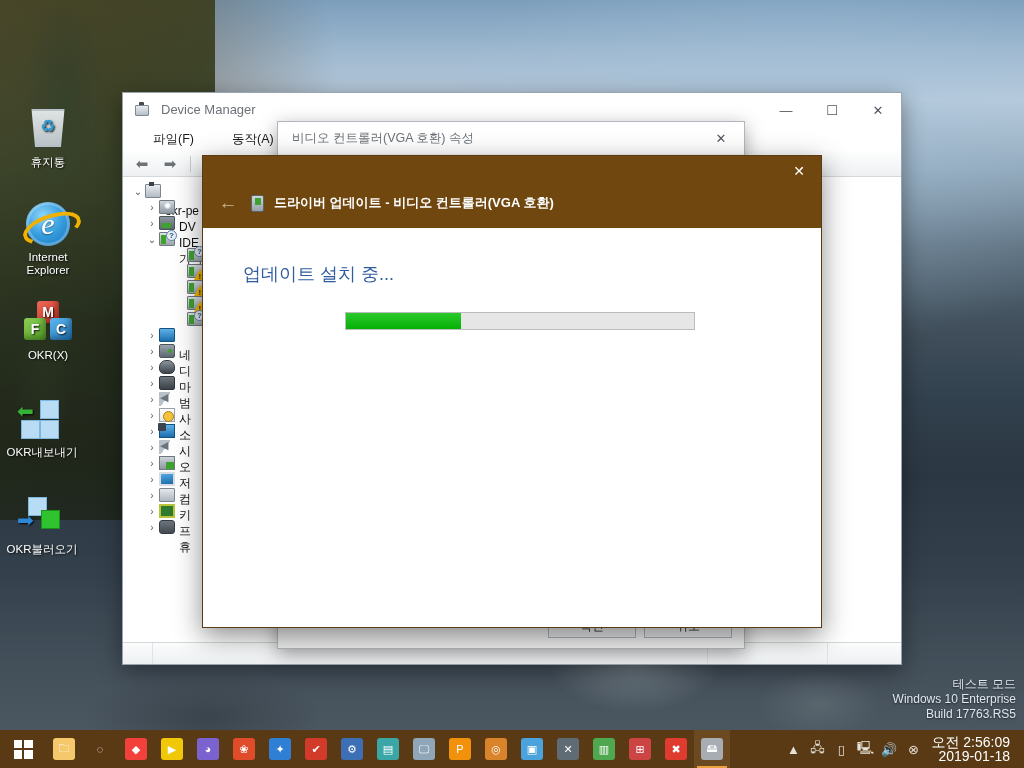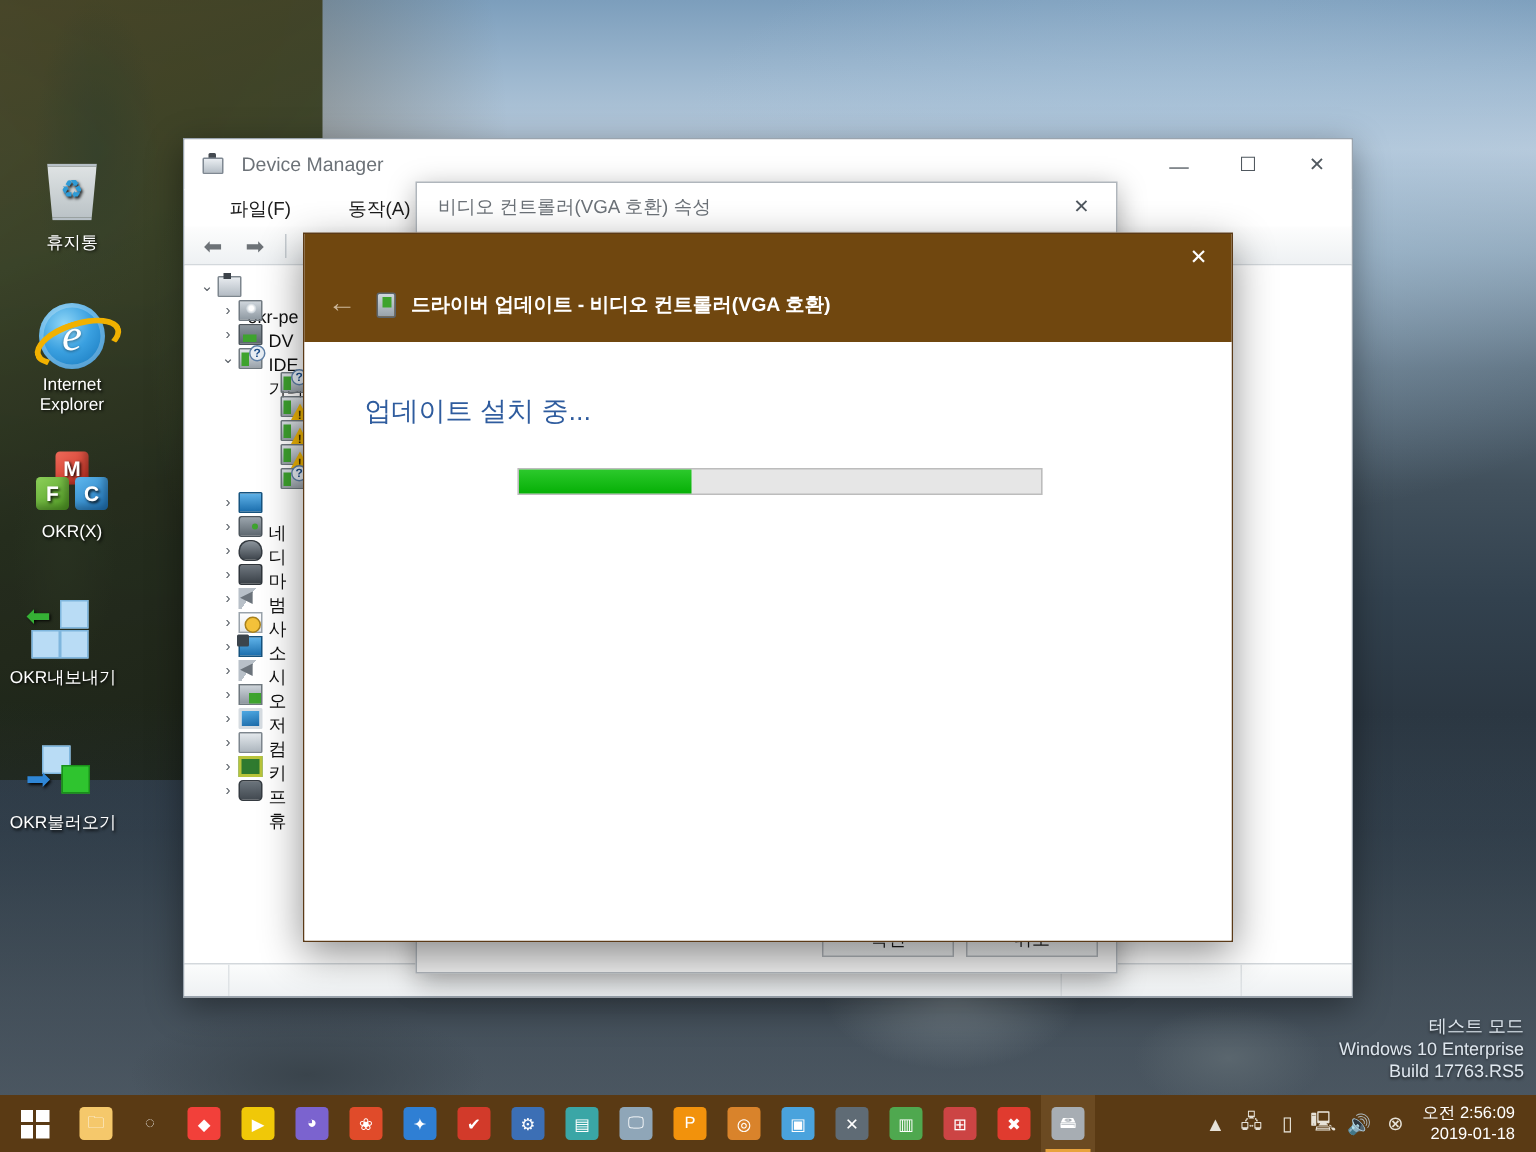--- a/index.html
+++ b/index.html
@@ -211,21 +211,21 @@
     grid-template-rows:1fr 1fr; gap:2px; }
   #start .wlogo i { background:#fff; display:block; }
   .tbitem { width:36px; height:38px; display:flex; align-items:center; justify-content:center; position:relative; }
   .tbitem.active { background:#6b4a22; }
   .tbitem.active::after { content:""; position:absolute; left:3px; right:3px; bottom:0; height:2px; background:#e8a33d; }
   .tbico { width:22px; height:22px; border-radius:3px; position:relative;
     display:flex; align-items:center; justify-content:center; font-size:11px; color:#fff; }
   #systray { margin-left:auto; display:flex; align-items:center; gap:2px; padding-right:6px; }
   .tray { width:24px; height:38px; display:flex; align-items:center; justify-content:center;
     color:#e7e2d8; font-size:13px; }
-  #clock { color:#fff; font-size:11px; line-height:14px; text-align:right; padding:0 8px 0 4px; }
+  #clock { color:#fff; font-size:14px; line-height:14px; text-align:right; padding:0 8px 0 4px; }
 </style>
 </head>
 <body>
 
 <div id="desktop">
 
 
   <div class="dicon" style="left:6px; top:105px;">
     <span class="glyph">
       <span class="ico-bin">

